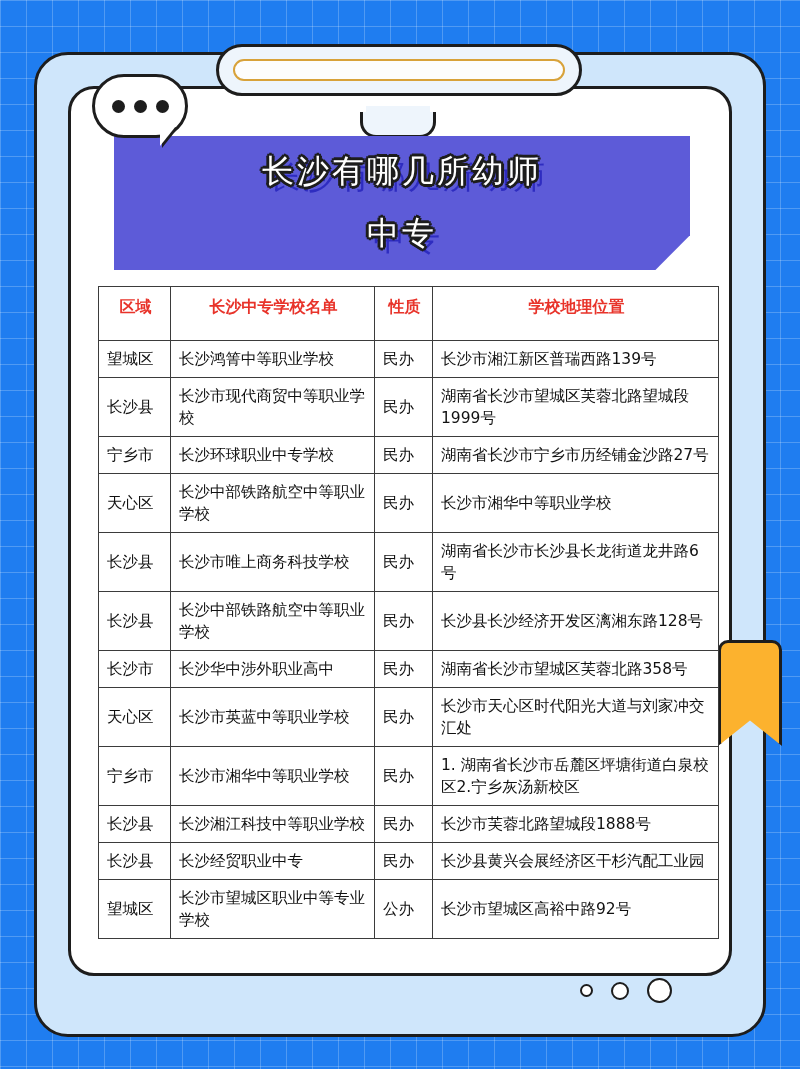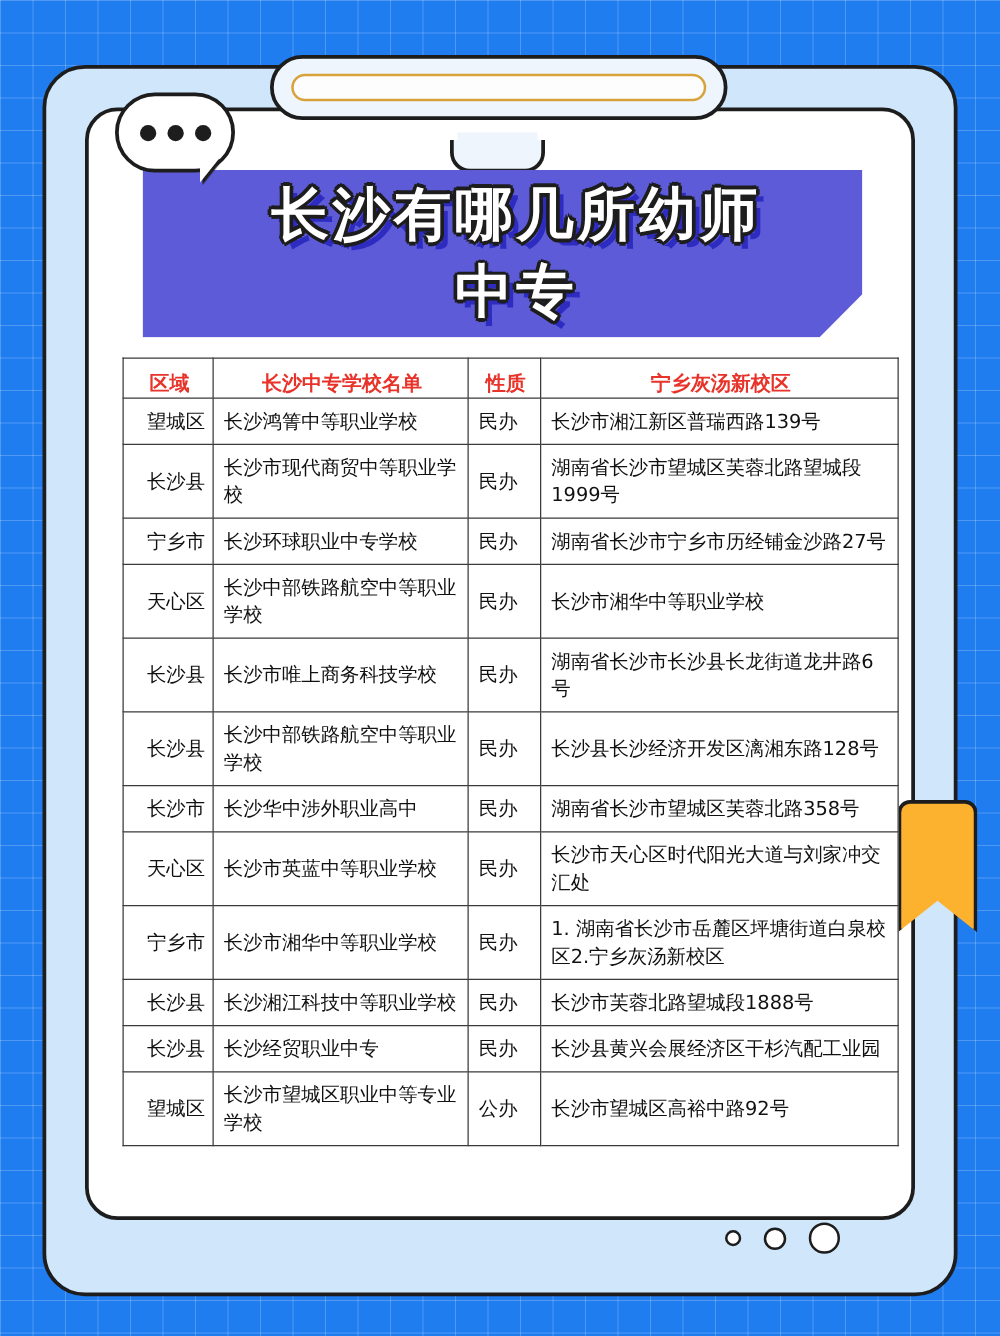--- a/index.html
+++ b/index.html
@@ -111,31 +111,30 @@
     clip-path: polygon(0 0, 100% 0, 100% 74%, 94% 100%, 0 100%);
     z-index: 8;
   }
   .title-text {
     position: absolute;
     left: 114px; top: 140px;
     width: 576px;
     text-align: center;
     color: #ffffff;
     font-family: "DejaVu Sans", sans-serif;
-    font-weight: bold;
-    font-size: 46px;
+    font-weight: normal;
+    font-size: 32px;
     line-height: 62px;
     letter-spacing: 3px;
     text-shadow:
       3px 0 0 #1d1d1d, -3px 0 0 #1d1d1d, 0 3px 0 #1d1d1d, 0 -3px 0 #1d1d1d,
       2px 2px 0 #1d1d1d, -2px 2px 0 #1d1d1d, 2px -2px 0 #1d1d1d, -2px -2px 0 #1d1d1d,
       6px 6px 0 #2e2cc0;
     z-index: 9;
     pointer-events: none;
-    margin-left: 11px;
   }
   .title-line2 { display: block; }
 
   
   .ribbon {
     position: absolute;
     left: 718px; top: 640px;
     width: 64px; height: 106px;
     background: #fcb22e;
     border: 3px solid #1d1d1d;
@@ -165,27 +164,28 @@
     padding: 7px 6px 7px 8px;
     vertical-align: middle;
     line-height: 22px;
     white-space: normal;
   }
   thead th {
     color: #e8332a;
     font-weight: bold;
     font-size: 16px;
     padding-top: 9px;
-    padding-bottom: 0;
+    padding-bottom: 22px;
+    font-family: Liberation Serif, serif;
   }
   col.c0 { width: 72px; }
   col.c1 { width: 204px; }
   col.c2 { width: 58px; }
   col.c3 { width: 286px; }
-  td.col-area { text-align: right; }
+  td.col-area { text-align: left; }
   td.col-nature { text-align: left; }
 
   
   .page-dots {
     position: absolute;
     left: 580px; top: 978px;
     display: flex;
     align-items: center;
     gap: 18px;
     z-index: 7;
@@ -234,21 +234,21 @@
       <col class="c0">
         <col class="c1">
         <col class="c2">
         <col class="c3">
     </colgroup>
     <thead>
       <tr>
         <th>区域</th>
         <th>长沙中专学校名单</th>
         <th>性质</th>
-        <th>宁乡灰汤新校区</th>
+        <th>学校地理位置</th>
       </tr>
     </thead>
     <tbody>
         <tr>
           <td class="col-area">望城区</td>
           <td class="col-school">长沙鸿箐中等职业学校</td>
           <td class="col-nature">民办</td>
           <td class="col-location">长沙市湘江新区普瑞西路139号</td>
         </tr>
         <tr>

